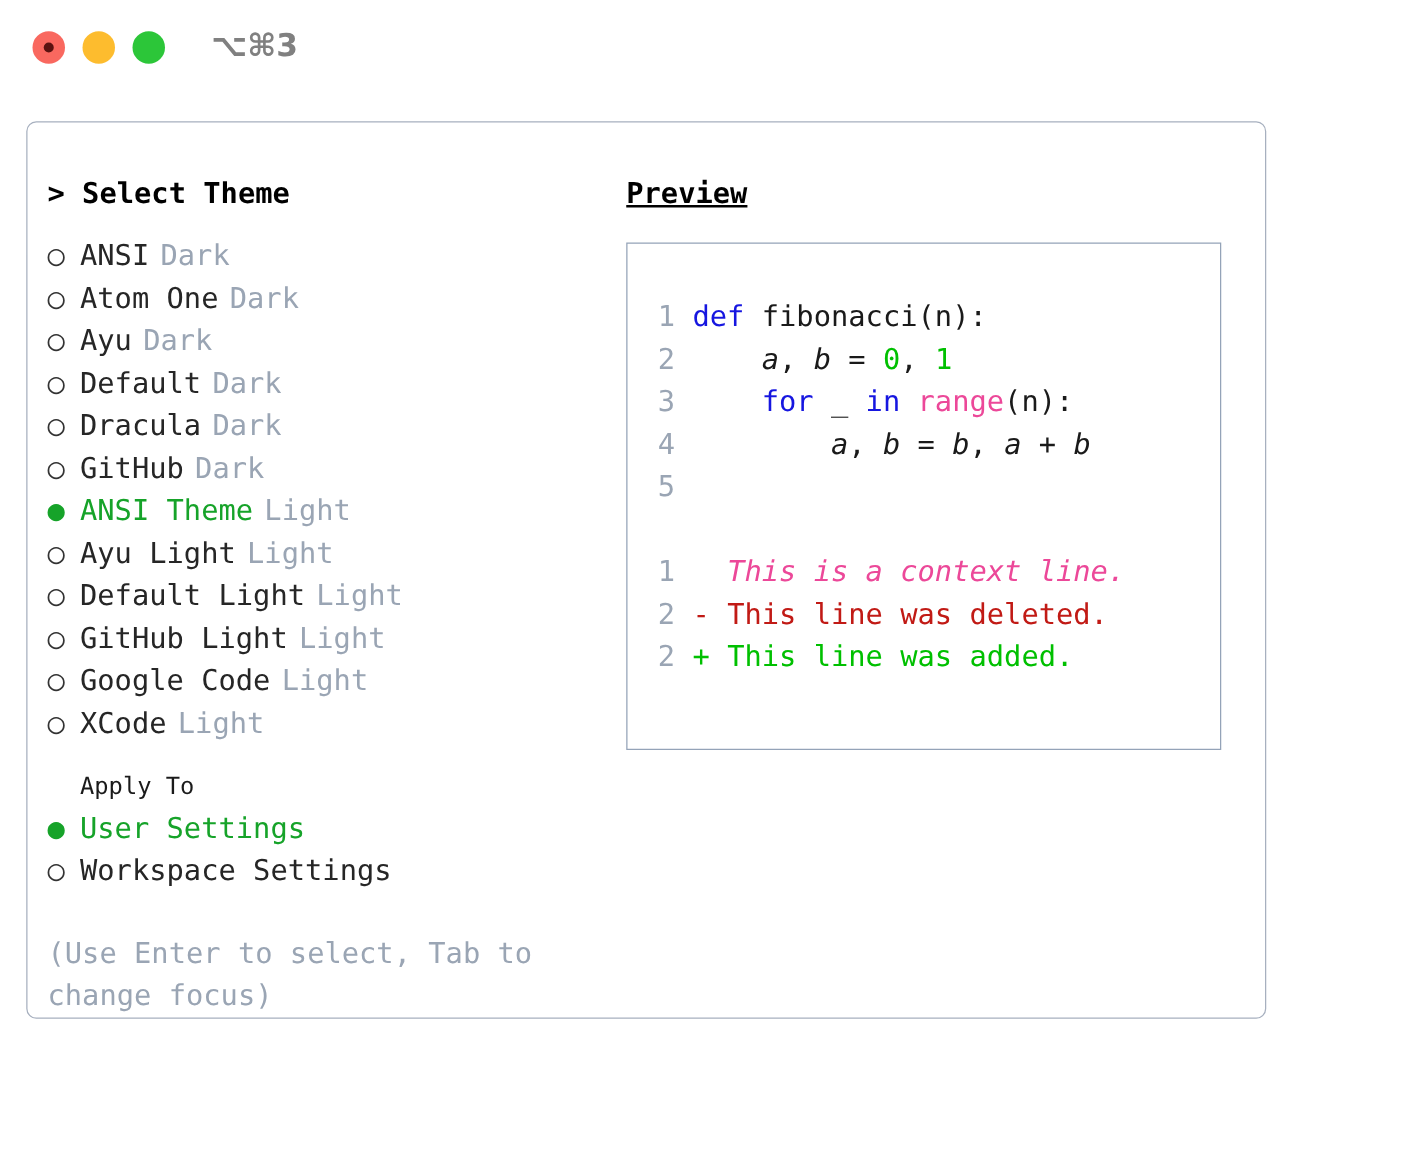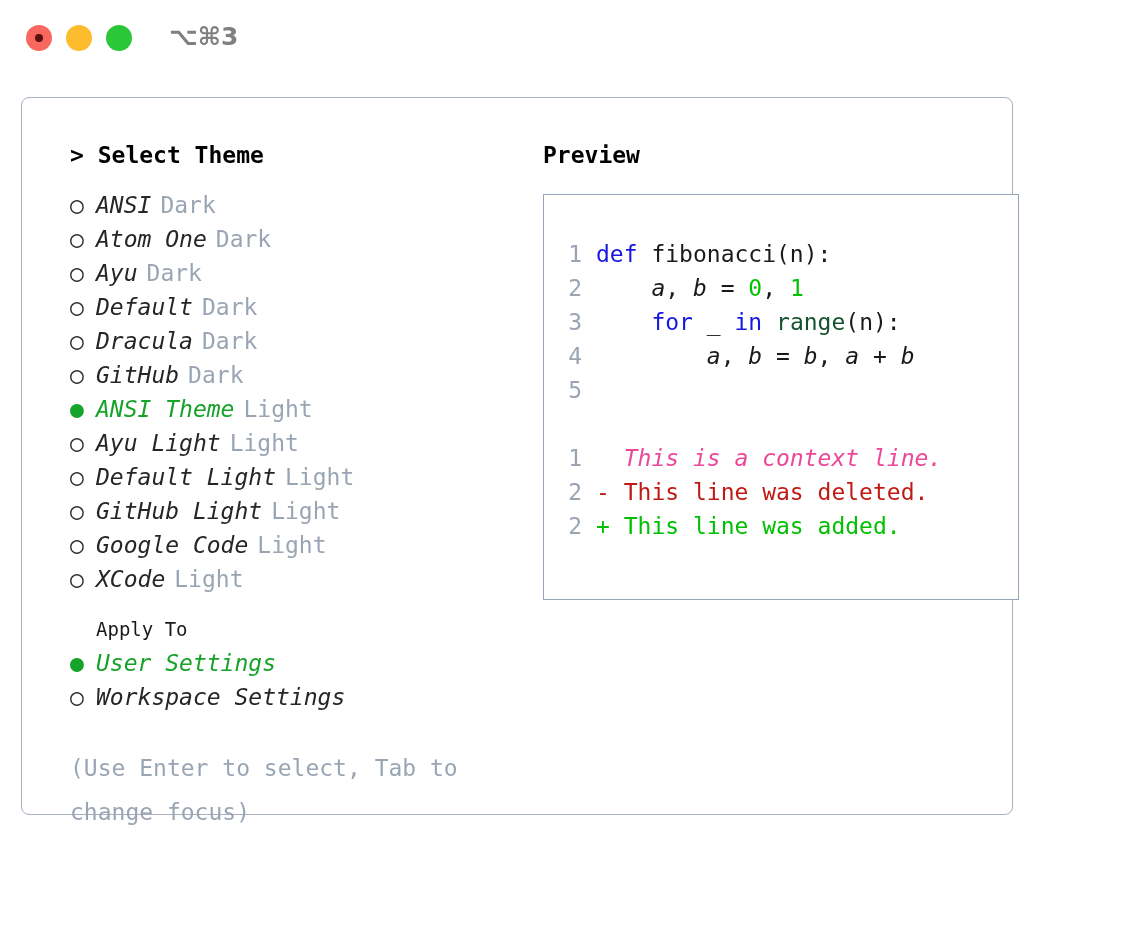--- a/index.html
+++ b/index.html
@@ -69,21 +69,20 @@
   .panel {
     position: absolute;
     left: 21px;
     top: 97px;
     width: 992px;
     height: 718px;
     border: 1px solid #a7b0bf;
     border-radius: 8px;
     box-sizing: border-box;
     background: #ffffff;
-    padding-left: 32px;
   }
   .panel-inner {
     position: relative;
     width: 100%;
     height: 100%;
   }
   
   .left-col {
     position: absolute;
     left: 16px;
@@ -114,21 +113,20 @@
     flex: 0 0 26px;
     font-size: 23px;
     color: #333333;
     line-height: 34px;
   }
   .marker.sel {
     color: #16a329;
   }
   .theme-name {
     color: #262626;
-    font-style: italic;
   }
   .theme-row.selected .theme-name {
     color: #16a329;
   }
   .theme-kind {
     color: #9aa5b4;
     margin-left: 9px;
     margin-top: 16px;
   }
   .apply-block {
@@ -138,30 +136,31 @@
     font-size: 19px;
     color: #1a1a1a;
     line-height: 34px;
     padding-left: 26px;
     white-space: pre;
   }
   .hint {
     margin-top: 32px;
     font-size: 23px;
     color: #9aa5b4;
-    line-height: 44px;
+    line-height: 34px;
     width: 400px;
     white-space: normal;
   }
   
   .right-col {
     position: absolute;
-    left: 489px;
+    left: 479px;
     top: 40px;
     width: 490px;
+    text-decoration: underline;
   }
   .preview-title {
     font-size: 23px;
     font-weight: bold;
     color: #000000;
     line-height: 34px;
     white-space: pre;
   }
   .preview-box {
     margin-top: 22px;
@@ -187,21 +186,21 @@
   }
   .lineno {
     display: inline-block;
     width: 26px;
     flex: 0 0 26px;
     text-align: right;
     color: #9aa5b4;
     margin-right: 14px;
   }
   .tok-kw   { color: #1616e0; }
-  .tok-fn   { color: #14532d; }
+  .tok-fn   { color: #ec4899; }
   .tok-num  { color: #00c000; }
   .tok-var  { color: #1a1a1a; font-style: italic; }
   .tok-plain{ color: #1a1a1a; }
   .diff-block {
     margin-top: 34px;
   }
   .diff-ctx  { color: #ec4899; font-style: italic; }
   .diff-del  { color: #c11a15; }
   .diff-add  { color: #00c000; }
 </style>

